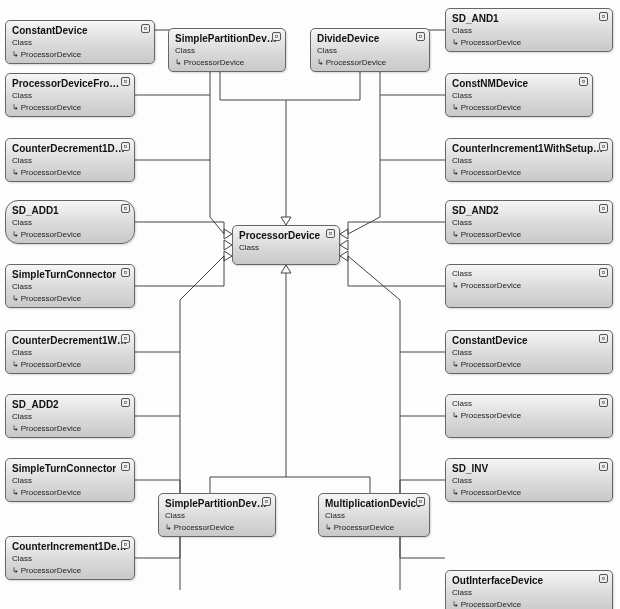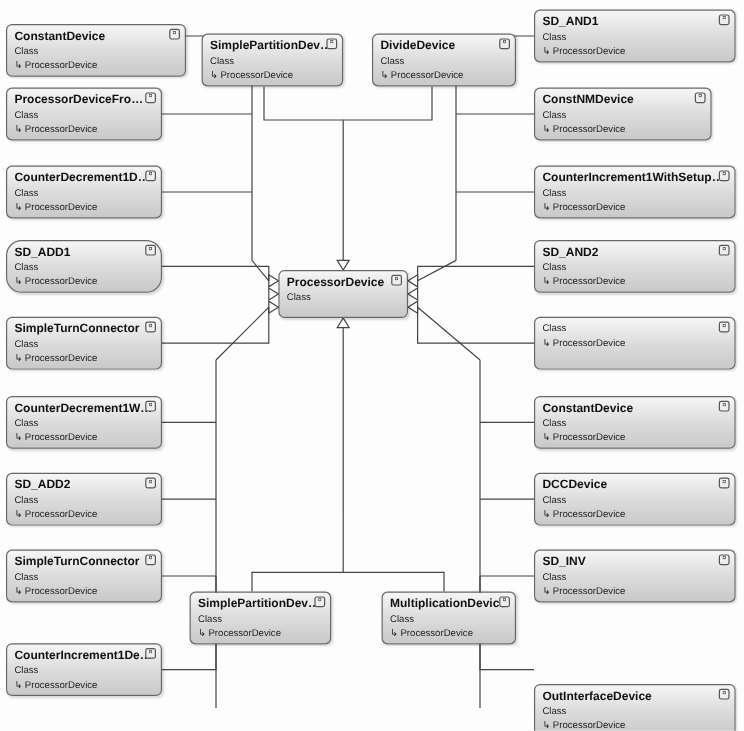--- a/index.html
+++ b/index.html
@@ -230,21 +230,20 @@
   <div class="rel"><span class="arrow-glyph">↳</span><span>ProcessorDevice</span></div>
   <div class="handle">¤</div>
 </div>
 <div class="node" style="left:445px; top:330px; width:168px; height:44px;">
   <div class="title">ConstantDevice</div>
   <div class="stereo">Class</div>
   <div class="rel"><span class="arrow-glyph">↳</span><span>ProcessorDevice</span></div>
   <div class="handle">¤</div>
 </div>
 <div class="node" style="left:445px; top:394px; width:168px; height:44px;">
-  <div class="title">DCCDevice</div>
   <div class="stereo">Class</div>
   <div class="rel"><span class="arrow-glyph">↳</span><span>ProcessorDevice</span></div>
   <div class="handle">¤</div>
 </div>
 <div class="node" style="left:445px; top:458px; width:168px; height:44px;">
   <div class="title">SD_INV</div>
   <div class="stereo">Class</div>
   <div class="rel"><span class="arrow-glyph">↳</span><span>ProcessorDevice</span></div>
   <div class="handle">¤</div>
 </div>

